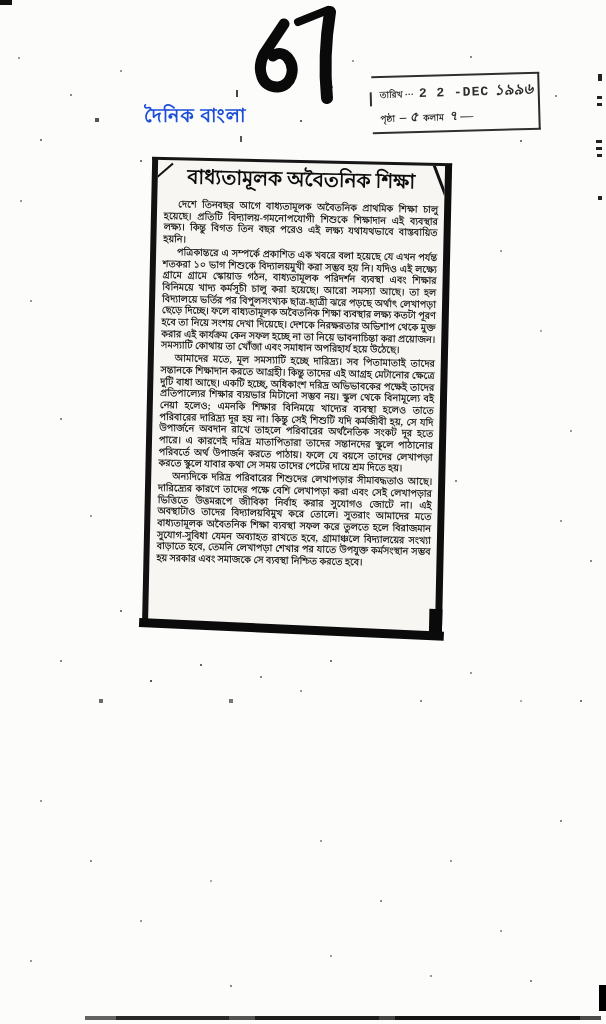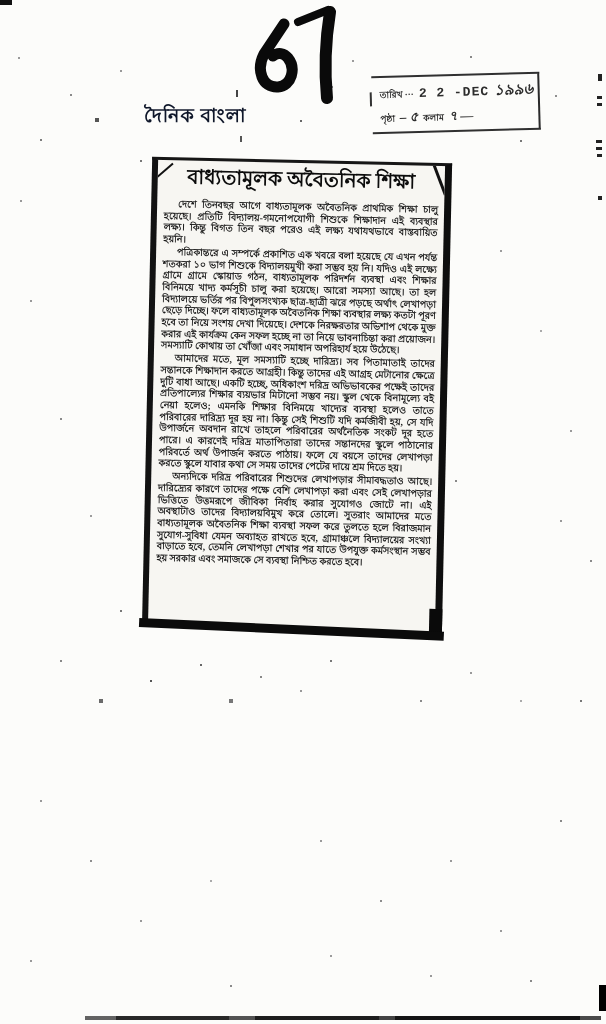--- a/index.html
+++ b/index.html
@@ -28,21 +28,21 @@
       330px 955px 0 0 #9b9b9b, 430px 975px 0 0 #999, 530px 980px 0 0 #888,
       570px 430px 0 0 #9a9a9a, 590px 560px 0 0 #8a8a8a, 20px 200px 0 0 #999,
       500px 250px 0 0 #9c9c9c, 540px 330px 0 0 #aaa, 560px 520px 0 0 #999,
       205px 250px 0 0 #777, 455px 480px 0 0 #888, 240px 140px 0 0 #666;
   }
   .mark{position:absolute;background:#111;}
   
   .handmark{position:absolute;left:240px;top:2px;width:120px;height:105px;}
   
   .masthead{position:absolute;left:144px;top:101px;font-size:19px;font-weight:bold;
-    letter-spacing:1px;color:#0f172a;}
+    letter-spacing:1px;color:#1d4ed8;}
   
   .stamp{position:absolute;left:372px;top:74px;width:152px;padding:3px 6px 3px 8px;
     border-top:2px solid #303030;border-bottom:2px solid #303030;border-right:2px solid #2a2a2a;
     transform:rotate(-1.6deg);color:#2c2c2c;}
   .stamp .row{display:flex;align-items:baseline;gap:5px;white-space:nowrap;}
   .stamp .lbl{font-size:9px;font-weight:bold;}
   .stamp .machine{font-family:"Liberation Mono","DejaVu Sans Mono",monospace;
     font-size:13px;font-weight:bold;letter-spacing:1px;}
   .stamp .hand{font-size:15px;font-weight:bold;font-style:italic;}
   .stamp .row2{margin-top:2px;}

